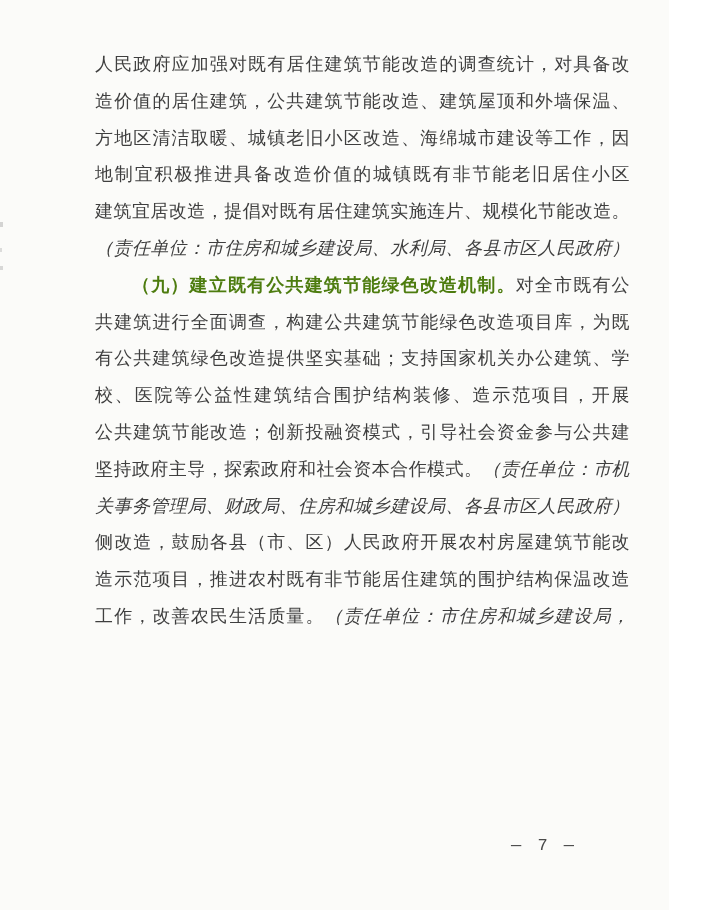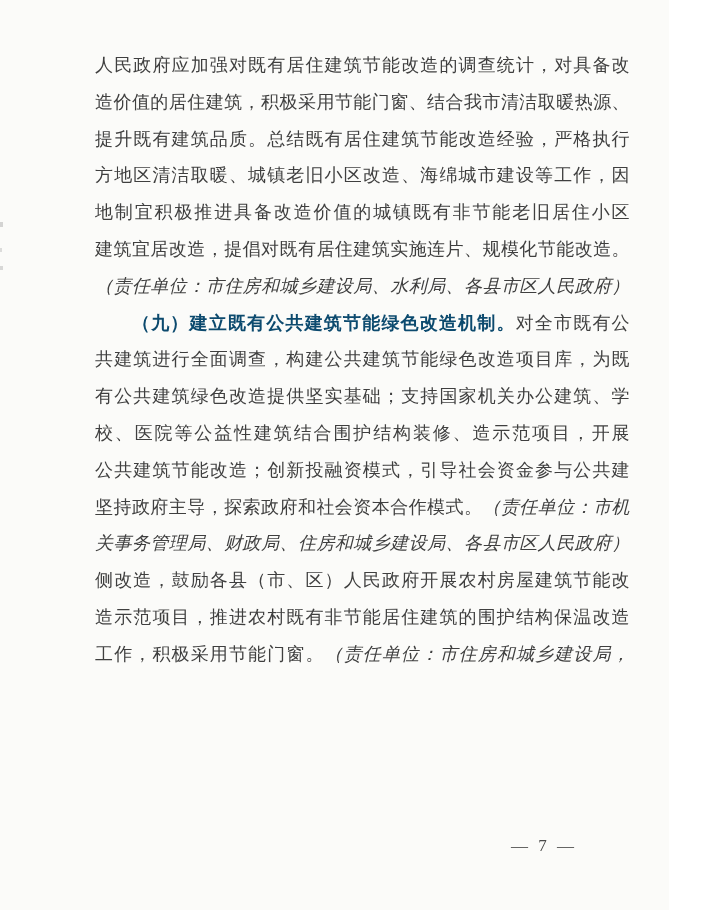--- a/index.html
+++ b/index.html
@@ -6,20 +6,21 @@
   html, body {
     width: 704px; height: 910px;
     font-family: "Liberation Serif", "DejaVu Serif", serif;
   }
   .page {
     position: relative;
     width: 669px; height: 910px;
     background: #fbfbf9;
     overflow: hidden;
     color: #3f3f3f;
+    font-family: Liberation Mono, monospace;
   }
   
   .artifact {
     position: absolute;
     left: 0;
     background: #b5b5b5;
   }
   .a1 { top: 222px; width: 3px; height: 5px; opacity: .55; }
   .a2 { top: 248px; width: 2px; height: 4px; opacity: .45; }
   .a3 { top: 266px; width: 3px; height: 4px; opacity: .5; }
@@ -34,21 +35,21 @@
     line-height: 36.8px;
     font-size: 18px;
     letter-spacing: 0.4px;
     text-align: justify;
     text-align-last: justify;
     text-justify: inter-character;
     overflow: hidden;
   }
   .ln.indent { text-indent: 37px; }
   .ln.short { text-align-last: left; }
-  .b { font-weight: 700; color: #0c4a6e; }
+  .b { font-weight: 700; color: #4d7c0f; }
   .kai { font-style: italic; }
 
   .pageno {
     position: absolute;
     top: 836px;
     right: 92px;
     font-size: 17px;
     line-height: 20px;
     letter-spacing: 3px;
     color: #4a4a4a;
@@ -61,41 +62,40 @@
 <div class="page">
 
   <div class="artifact a1"></div>
   <div class="artifact a2"></div>
   <div class="artifact a3"></div>
 
   <div class="doc">
 
     <div>
       <div class="ln"><span>人民政府应加强对既有居住建筑节能改造的调查统计，对具备改</span></div>
-      <div class="ln"><span>造价值的居住建筑，积极采用节能门窗、结合我市清洁取暖热源、</span></div>
-      <div class="ln"><span>提升既有建筑品质。总结既有居住建筑节能改造经验，严格执行</span></div>
+      <div class="ln"><span>造价值的居住建筑，公共建筑节能改造、建筑屋顶和外墙保温、</span></div>
       <div class="ln"><span>方地区清洁取暖、城镇老旧小区改造、海绵城市建设等工作，因</span></div>
       <div class="ln"><span>地制宜积极推进具备改造价值的城镇既有非节能老旧居住小区</span></div>
       <div class="ln"><span>建筑宜居改造，提倡对既有居住建筑实施连片、规模化节能改造。</span></div>
       <div class="ln"><span class="kai">（责任单位：市住房和城乡建设局、水利局、各县市区人民政府）</span></div>
     </div>
 
     <div>
       <div class="ln indent"><span class="b">（九）建立既有公共建筑节能绿色改造机制。</span><span>对全市既有公</span></div>
       <div class="ln"><span>共建筑进行全面调查，构建公共建筑节能绿色改造项目库，为既</span></div>
       <div class="ln"><span>有公共建筑绿色改造提供坚实基础；支持国家机关办公建筑、学</span></div>
       <div class="ln"><span>校、医院等公益性建筑结合围护结构装修、造示范项目，开展</span></div>
       <div class="ln"><span>公共建筑节能改造；创新投融资模式，引导社会资金参与公共建</span></div>
       <div class="ln"><span>坚持政府主导，探索政府和社会资本合作模式。</span><span class="kai">（责任单位：市机</span></div>
       <div class="ln"><span class="kai">关事务管理局、财政局、住房和城乡建设局、各县市区人民政府）</span></div>
     </div>
 
     <div>
       <div class="ln"><span>侧改造，鼓励各县（市、区）人民政府开展农村房屋建筑节能改</span></div>
       <div class="ln"><span>造示范项目，推进农村既有非节能居住建筑的围护结构保温改造</span></div>
-      <div class="ln"><span>工作，积极采用节能门窗。</span><span class="kai">（责任单位：市住房和城乡建设局，</span></div>
+      <div class="ln"><span>工作，改善农民生活质量。</span><span class="kai">（责任单位：市住房和城乡建设局，</span></div>
     </div>
 
   </div>
 
   <div class="pageno">— 7 —</div>
 
 </div>
 
 </body></html>

